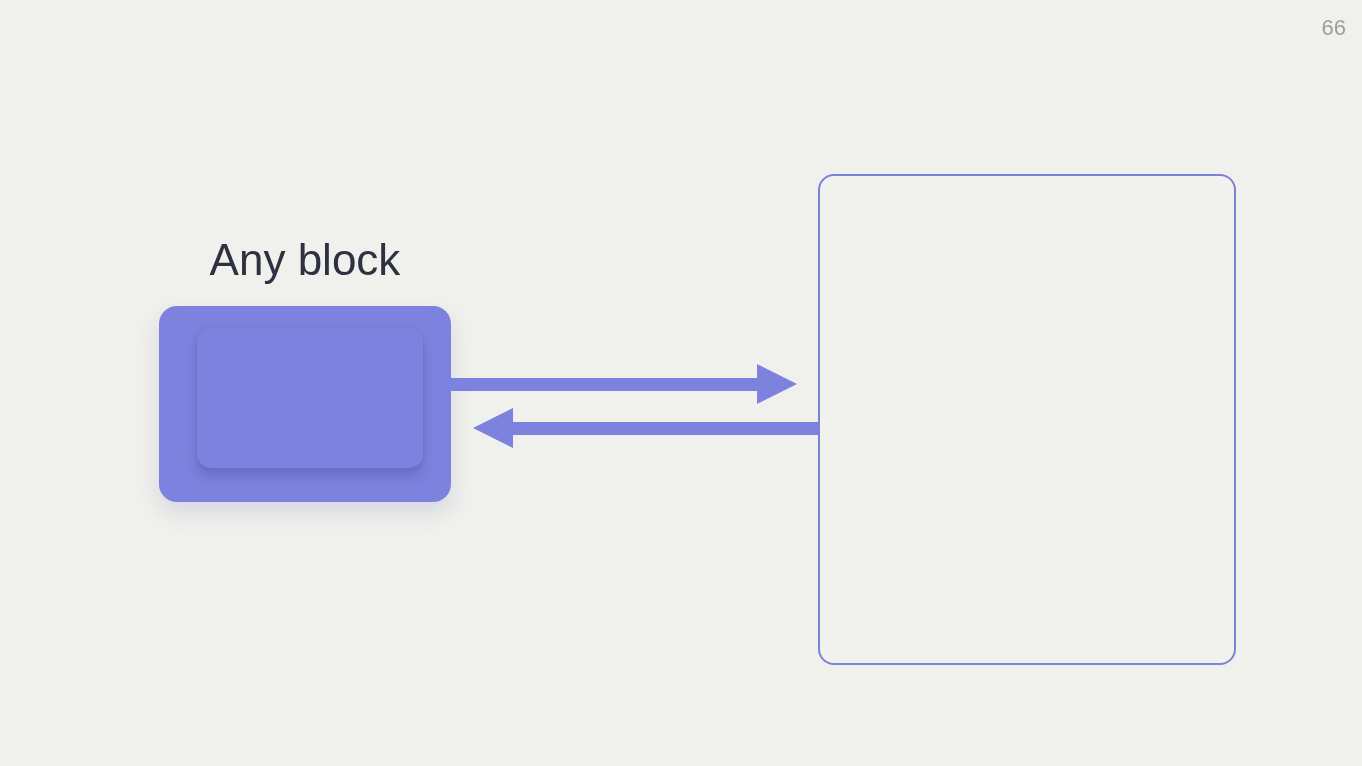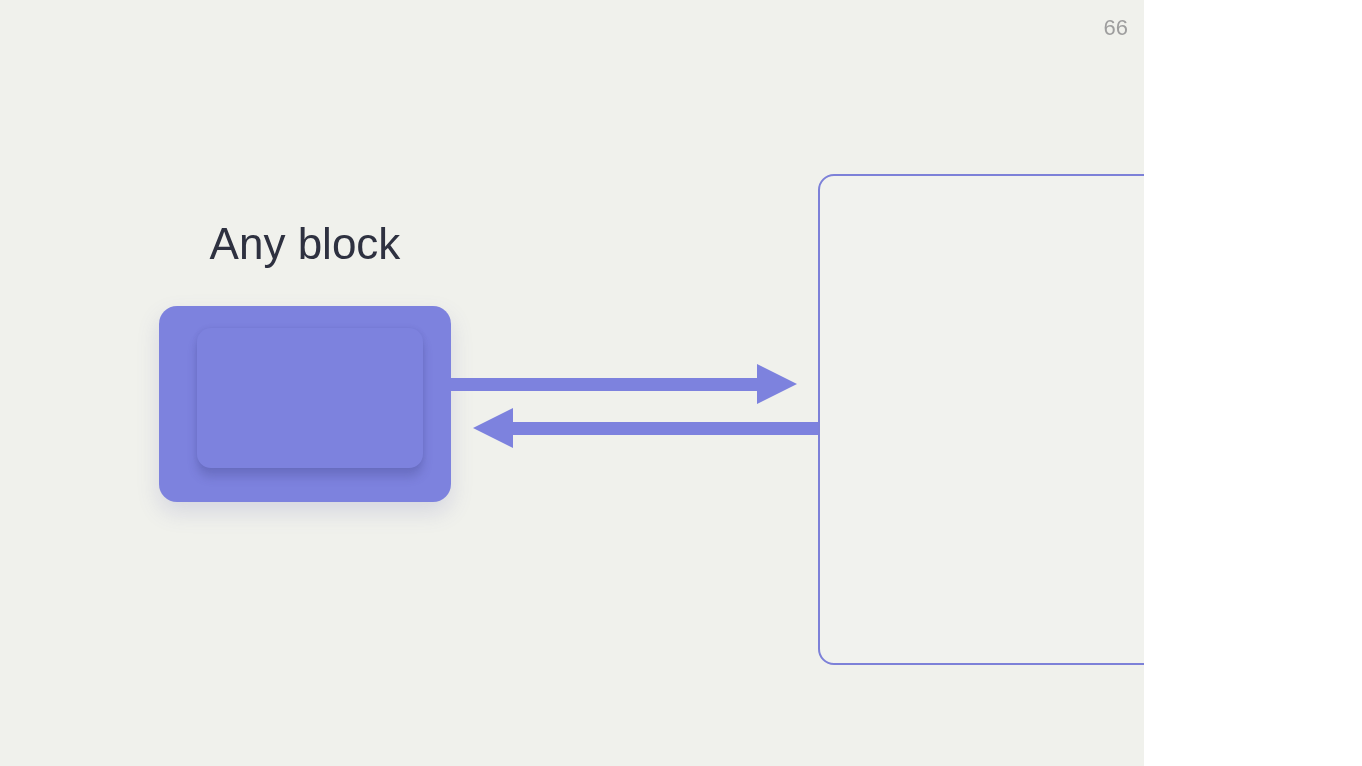--- a/index.html
+++ b/index.html
@@ -1,18 +1,18 @@
 <!DOCTYPE html>
 <html style="--background: #f0f1ec; --accent: #7d82de; --outline: #7d81d8; --heading-text: #2e3140; --page-number: #9e9e9e;"><head>
 <meta charset="utf-8">
 <style>
   html, body { margin: 0; padding: 0; }
   .slide {
     position: relative;
-    width: 1144px;
+    width: 1362px;
     height: 766px;
     background: var(--background, #f0f1ec);
     font-family: "Liberation Sans", sans-serif;
     overflow: hidden;
   }
   .page-number {
     position: absolute;
     top: 15px;
     right: 16px;
     font-size: 22px;
@@ -21,21 +21,21 @@
   .heading {
     position: absolute;
     font-size: 44px;
     font-weight: 500;
     color: var(--heading-text, #2e3140);
     text-align: center;
     line-height: 1.05;
     white-space: nowrap;
   }
   .heading-app { left: 818px; width: 418px; top: 100px; }
-  .heading-block { left: 159px; width: 292px; top: 221px; }
+  .heading-block { left: 159px; width: 292px; top: 237px; }
   .app-rect {
     position: absolute;
     left: 818px;
     top: 174px;
     width: 418px;
     height: 491px;
     box-sizing: border-box;
     border: 2px solid var(--outline, #7d81d8);
     border-radius: 16px;
     background: rgba(255, 255, 255, 0.12);

